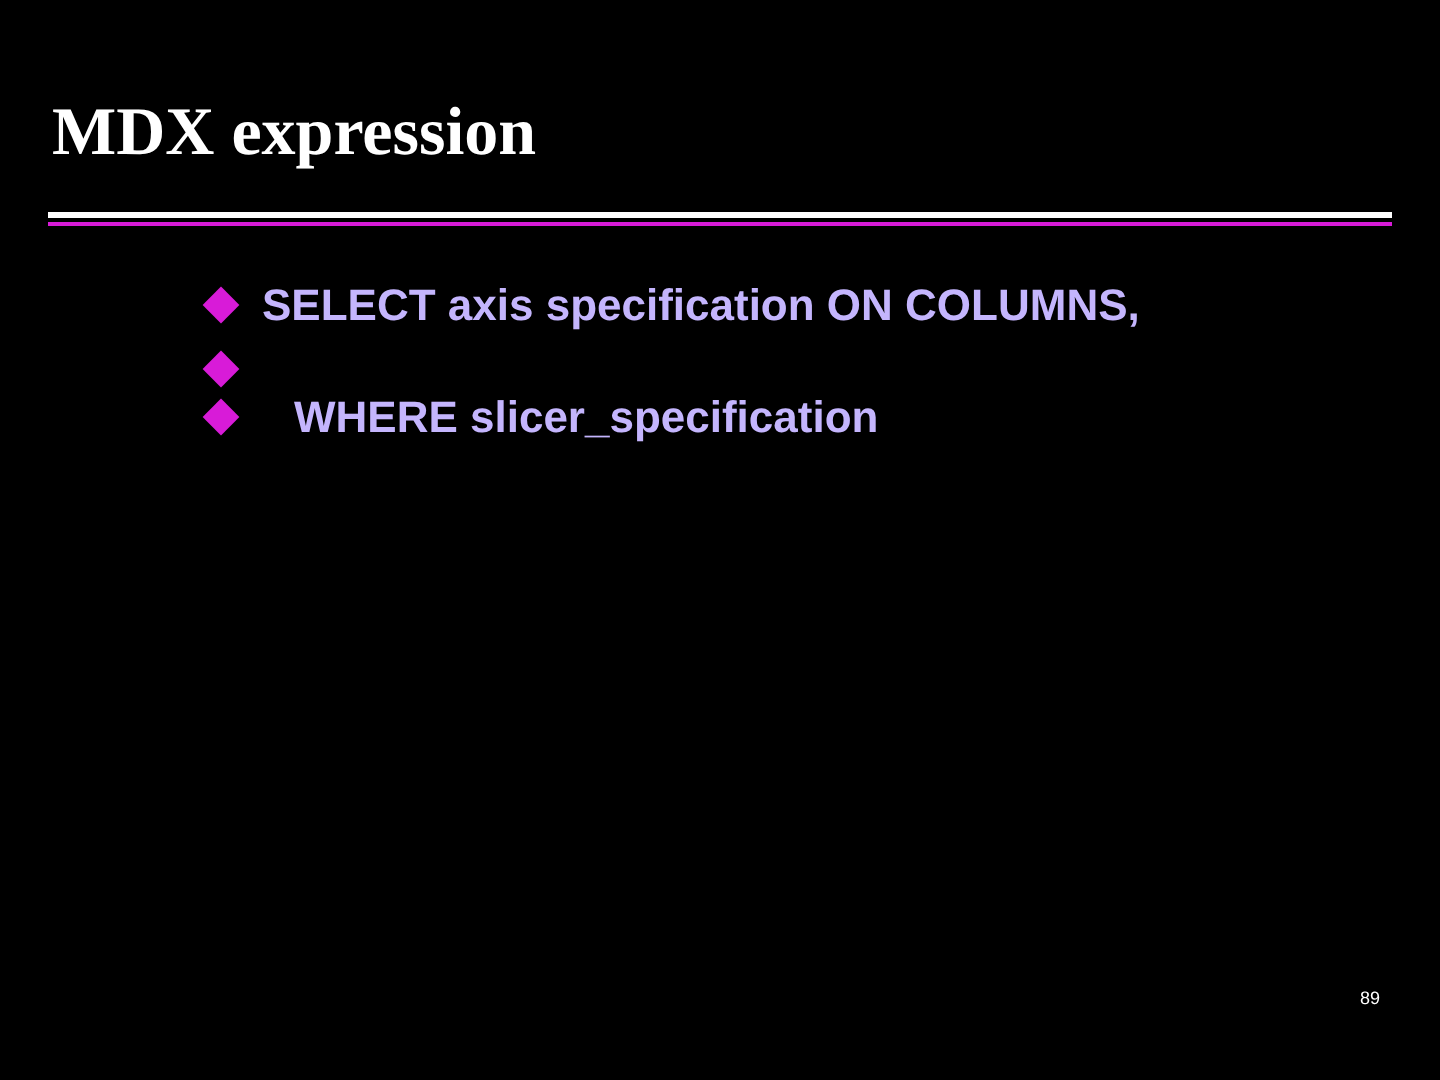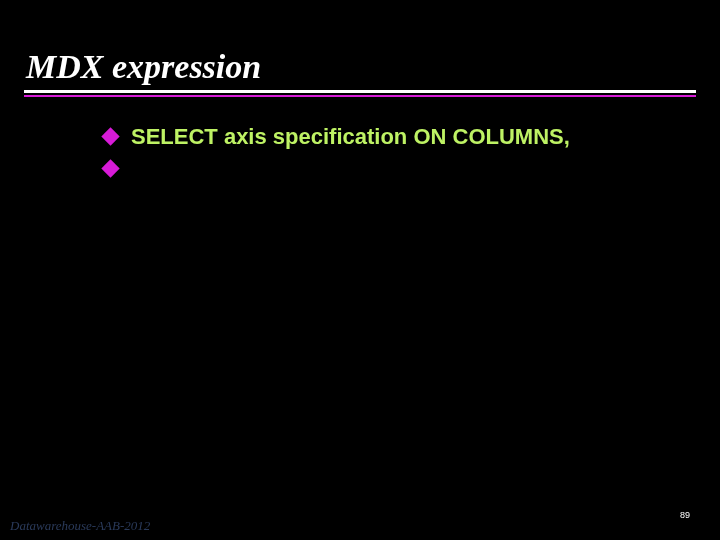--- a/index.html
+++ b/index.html
@@ -18,24 +18,23 @@
     .slide {
       width: 100%;
       height: 100%;
       padding: 48px 20px 20px 20px;
       position: relative;
     }
     .title {
       color: #ffffff;
       font-size: 34px;
       font-weight: bold;
-      font-style: italic;
       font-family: "Times New Roman", Times, serif;
       padding-left: 6px;
-      padding-bottom: 4px;
+      padding-bottom: 20px;
     }
     .underline-thick {
       border-bottom: 3px solid #ffffff;
       margin: 0 4px 0 4px;
     }
     .underline-thin {
       border-bottom: 2px solid #d81bd8;
       margin: 2px 4px 0 4px;
     }
     .bullets {
@@ -50,32 +49,32 @@
     .diamond {
       width: 13px;
       height: 13px;
       background: #d81bd8;
       transform: rotate(45deg);
       flex-shrink: 0;
       margin-top: 7px;
       margin-right: 14px;
     }
     .bullet-text {
-      color: #bef264;
+      color: #c4b5fd;
       font-size: 22px;
       font-weight: bold;
       line-height: 1.28;
       text-align: center;
     }
     .indent {
       padding-left: 16px;
     }
     .page-num {
       position: absolute;
-      bottom: 20px;
+      bottom: 36px;
       right: 30px;
       color: #ffffff;
       font-size: 9px;
     }
     .footer-text {
       position: absolute;
       bottom: 6px;
       left: 10px;
       color: #2a3a5a;
       font-size: 13px;
@@ -92,17 +91,20 @@
   <div class="underline-thin"></div>
 
   <div class="bullets">
     <div class="bullet-row">
       <div class="diamond"></div>
       <div class="bullet-text">SELECT axis specification ON COLUMNS,</div>
     </div>
     <div class="bullet-row">
       <div class="diamond"></div>
     </div>
+    <div class="bullet-row">
+      <div class="diamond"></div>
+      <div class="bullet-text indent">WHERE slicer_specification</div>
+    </div>
   </div>
 
   <div class="page-num">89</div>
-  <div class="footer-text">Datawarehouse-AAB-2012</div>
 </div>
 
 </body></html>

